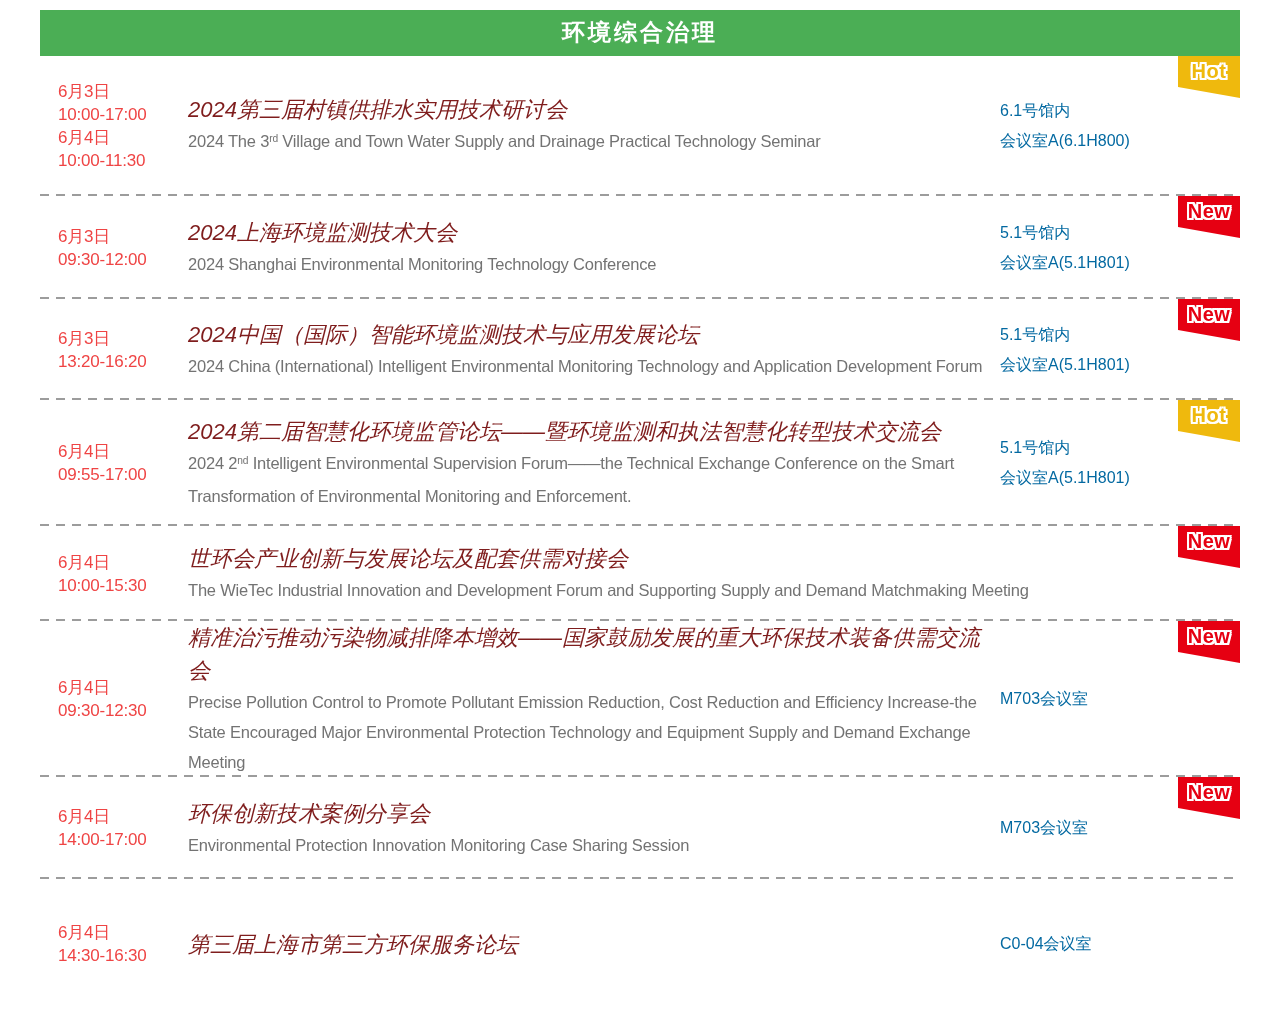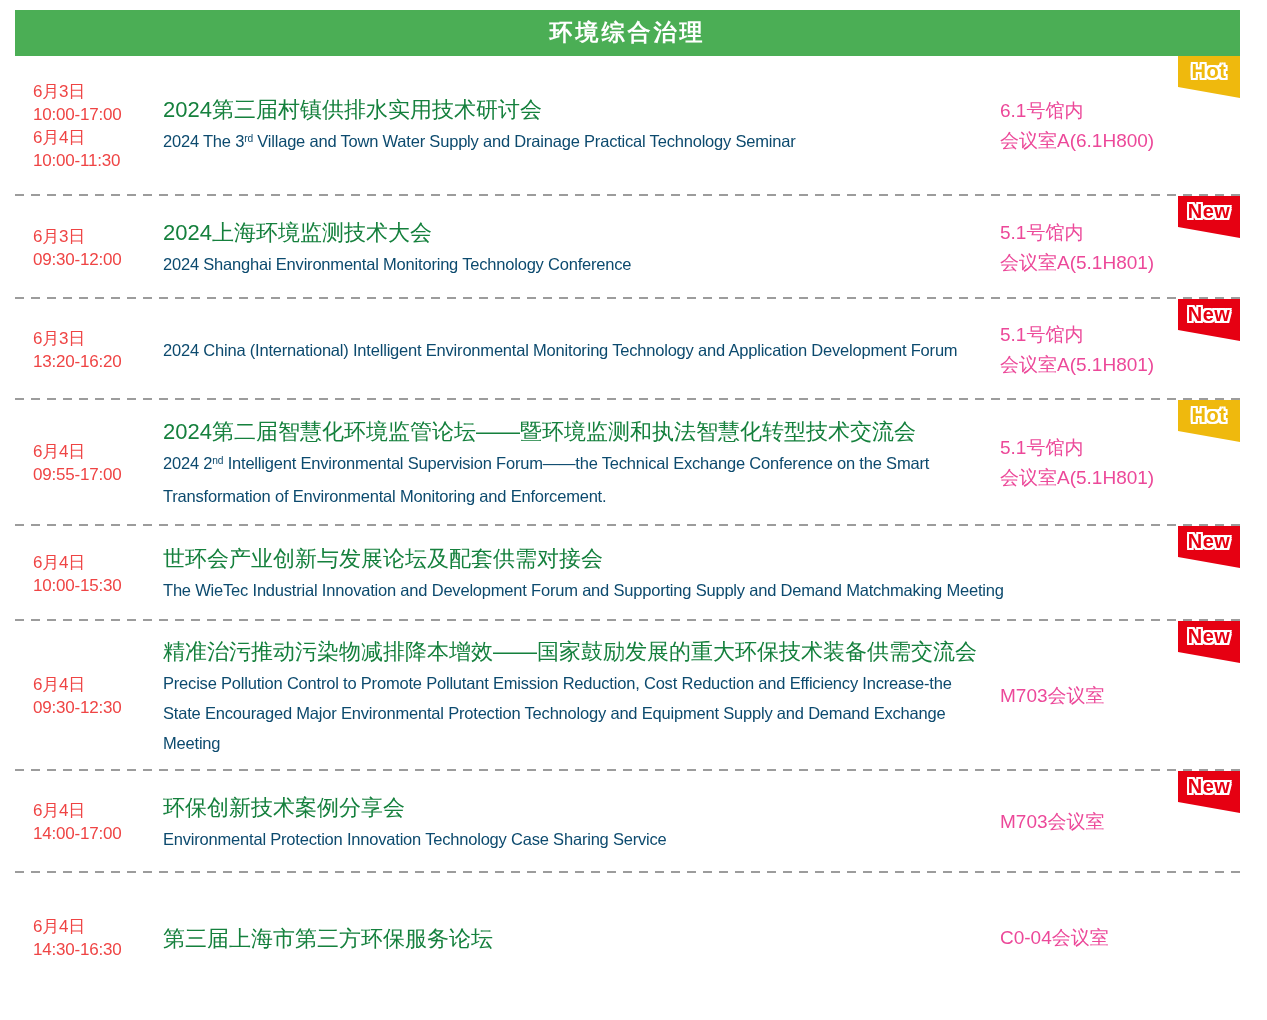--- a/index.html
+++ b/index.html
@@ -3,21 +3,21 @@
 <meta charset="utf-8">
 <style>
   * { box-sizing: border-box; margin: 0; padding: 0; }
   html, body { background: #ffffff; }
   body {
     width: 1267px; height: 1020px;
     font-family: "Liberation Sans", "DejaVu Sans", sans-serif;
     color: #3d3d3d;
     overflow: hidden;
   }
-  .page { padding: 10px 27px 0 15px; }
+  .page { padding: 10px 27px 0 40px; }
   .header {
     background: #4bae55;
     color: #ffffff;
     text-align: center;
     font-size: 23px;
     font-weight: bold;
     letter-spacing: 3px;
     padding: 7px 0 8px 0;
   }
   .rows { }
@@ -53,40 +53,41 @@
     letter-spacing: -0.2px;
   }
   .col-main {
     flex: 1;
     padding-right: 10px;
   }
   .title-zh {
     font-size: 22px;
     line-height: 33px;
     font-weight: 500;
-    color: #15803d;
+    color: #7f1d1d;
+    font-style: italic;
   }
   .title-en {
     font-size: 16.5px;
     line-height: 30px;
-    color: #0c4a6e;
+    color: #737373;
     letter-spacing: -0.2px;
   }
   .title-en sup {
     font-size: 62%;
     position: relative;
     top: -0.45em;
     vertical-align: baseline;
   }
   .col-loc {
     width: 170px;
     flex-shrink: 0;
-    font-size: 19px;
+    font-size: 16px;
     line-height: 30px;
-    color: #ec4899;
+    color: #0369a1;
   }
   .col-badge {
     width: 70px;
     flex-shrink: 0;
     align-self: stretch;
     display: flex;
     justify-content: flex-end;
   }
   .badge {
     width: 62px;
@@ -151,20 +152,21 @@
           <div class="badge" style="background: rgb(230, 0, 18); color: rgb(230, 0, 18);">New</div>
         </div>
     </div>
 
     <div class="row">
       <div class="col-date">
         <div>6月3日</div>
         <div>13:20-16:20</div>
       </div>
       <div class="col-main">
+        <div class="title-zh">2024中国（国际）智能环境监测技术与应用发展论坛</div>
         <div class="title-en"><span>2024 China (International) Intelligent Environmental Monitoring Technology and Application Development Forum</span></div>
       </div>
       <div class="col-loc">
         <div>5.1号馆内</div>
         <div>会议室A(5.1H801)</div>
       </div>
       <div class="col-badge">
           <div class="badge" style="background: rgb(230, 0, 18); color: rgb(230, 0, 18);">New</div>
         </div>
     </div>
@@ -218,21 +220,21 @@
         </div>
     </div>
 
     <div class="row">
       <div class="col-date">
         <div>6月4日</div>
         <div>14:00-17:00</div>
       </div>
       <div class="col-main">
         <div class="title-zh">环保创新技术案例分享会</div>
-        <div class="title-en"><span>Environmental Protection Innovation Technology Case Sharing Service</span></div>
+        <div class="title-en"><span>Environmental Protection Innovation Monitoring Case Sharing Session</span></div>
       </div>
       <div class="col-loc">
         <div>M703会议室</div>
       </div>
       <div class="col-badge">
           <div class="badge" style="background: rgb(230, 0, 18); color: rgb(230, 0, 18);">New</div>
         </div>
     </div>
 
     <div class="row">

